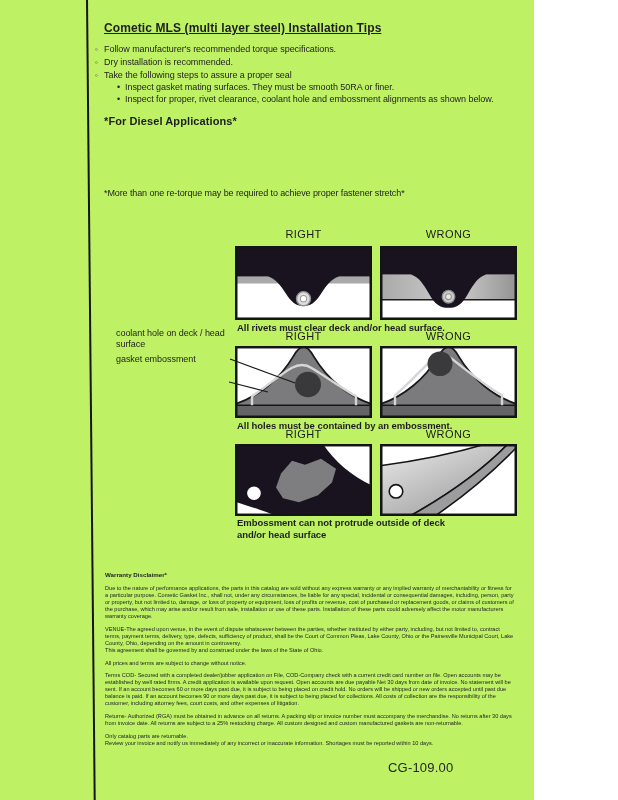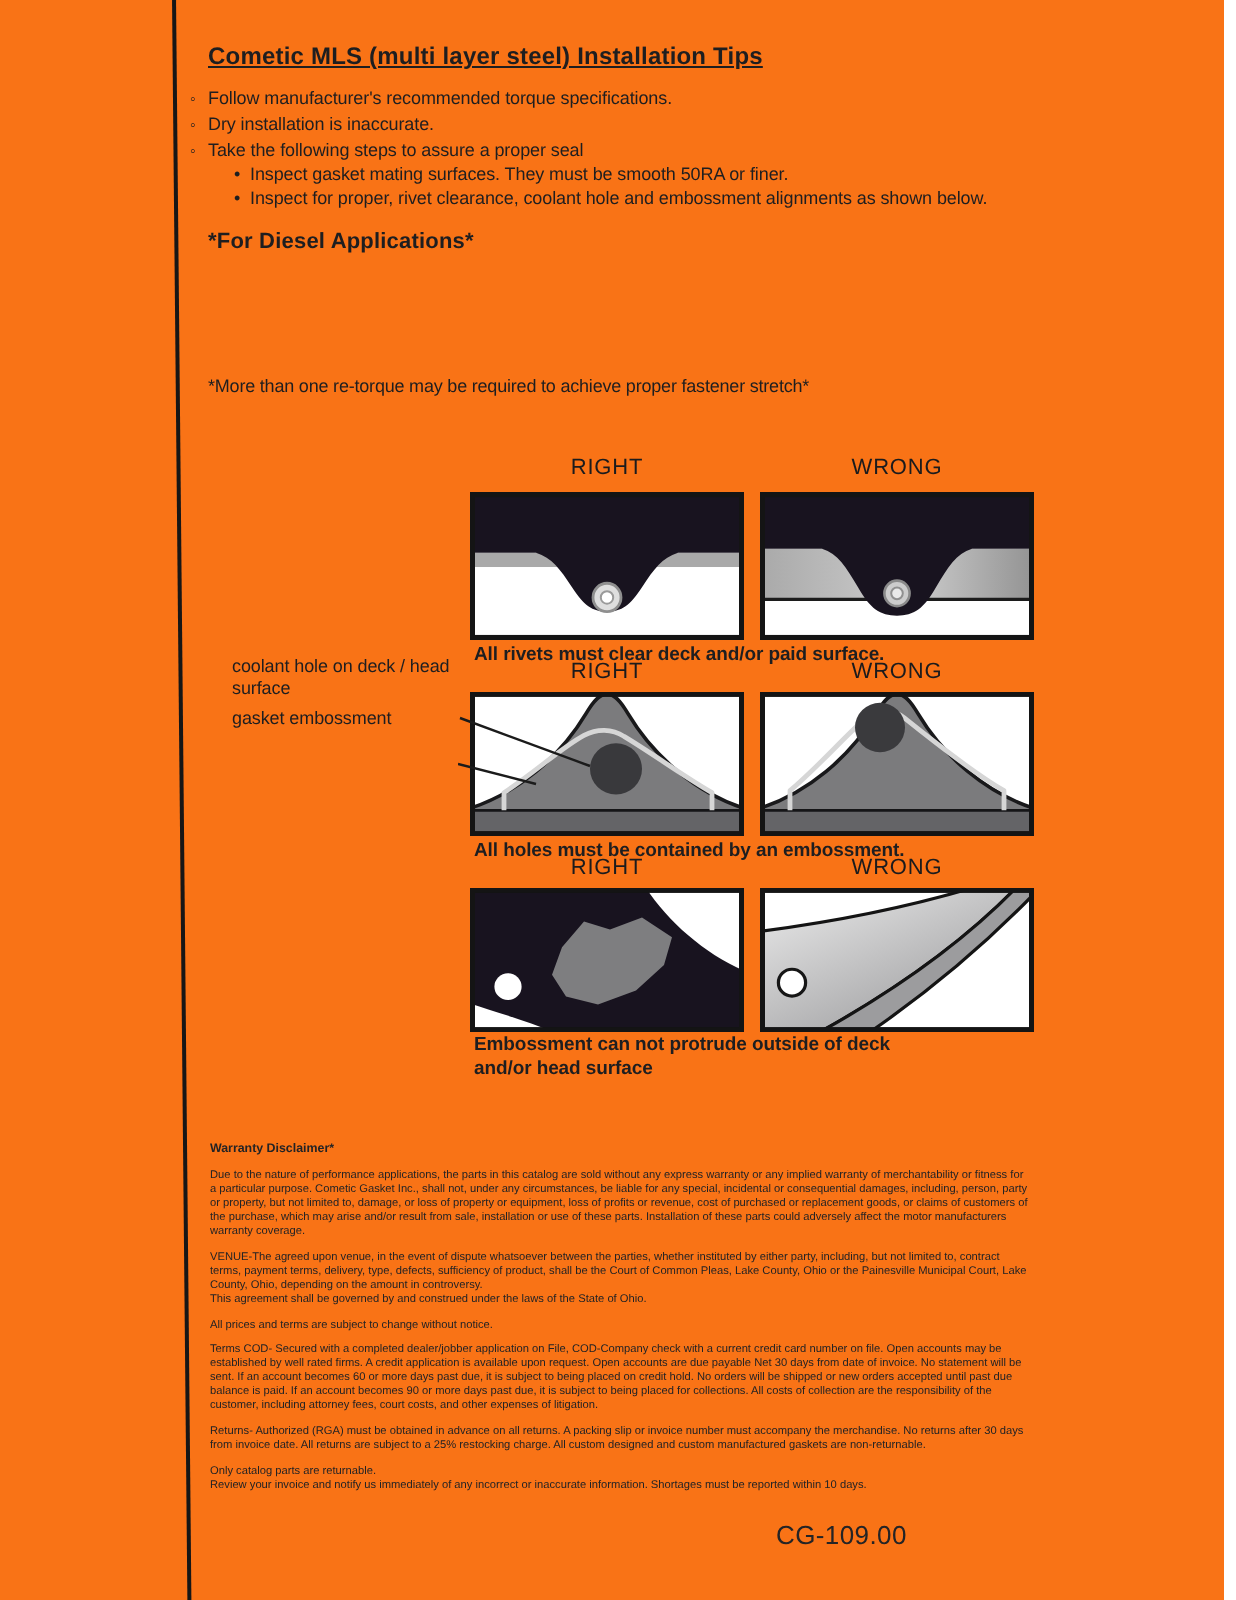--- a/index.html
+++ b/index.html
@@ -1,17 +1,17 @@
 <!DOCTYPE html>
 <html><head>
 <meta charset="utf-8">
 <style>
   html,body{margin:0;padding:0;background:#ffffff;}
   .page{
-    position:relative;width:612px;height:800px;background:#f97316;
+    position:relative;width:534px;height:800px;background:#bef264;
     font-family:"Liberation Sans",sans-serif;color:#1e1e20;overflow:hidden;
   }
   .scan-line{position:absolute;left:86px;top:-2px;width:1.6px;height:806px;background:#161616;
     transform:rotate(-0.55deg);transform-origin:top center;}
   .title{position:absolute;left:104px;top:21px;font-size:12px;font-weight:bold;
     text-decoration:underline;letter-spacing:0.1px;white-space:nowrap;}
   .intro{position:absolute;left:95px;top:43px;width:445px;font-size:9px;letter-spacing:-0.05px;}
   .b-row{display:flex;line-height:13px;}
   .b-row.sub{padding-left:22px;line-height:11.5px;}
   .b-marker{width:9px;flex:0 0 9px;font-size:8px;}
@@ -41,21 +41,21 @@
 
   <div class="title">Cometic MLS (multi layer steel) Installation Tips</div>
 
   <div class="intro">
     <div class="b-row">
       <span class="b-marker">◦</span>
       <span>Follow manufacturer's recommended torque specifications.</span>
     </div>
     <div class="b-row">
       <span class="b-marker">◦</span>
-      <span>Dry installation is inaccurate.</span>
+      <span>Dry installation is recommended.</span>
     </div>
     <div class="b-row">
       <span class="b-marker">◦</span>
       <span>Take the following steps to assure a proper seal</span>
     </div>
     <div class="b-row sub">
       <span class="b-marker">•</span>
       <span>Inspect gasket mating surfaces.  They must be smooth 50RA or finer.</span>
     </div>
     <div class="b-row sub">
@@ -90,21 +90,21 @@
     <rect x="0" y="0" width="137" height="73" fill="#ffffff"></rect>
     <rect x="0" y="28" width="137" height="25" fill="url(#gw1)"></rect>
     <rect x="0" y="53" width="137" height="20" fill="#ffffff"></rect>
     <line x1="0" y1="53" x2="137" y2="53" stroke="#1c1c1c" stroke-width="1.6"></line>
     <path d="M0,0 H137 V28 H106 C98,30.5 94,37 88,47 C82,57.5 77,61 68.5,61 C60,61 55,57.5 49,47 C43,37 39,30.5 31,28 H0 Z" fill="#18131f"></path>
     <circle cx="68.5" cy="50" r="6.3" fill="#cccccc" stroke="#8a8a8a" stroke-width="1.3"></circle>
     <circle cx="68.5" cy="50" r="2.9" fill="#e9e9e9" stroke="#909090" stroke-width="1"></circle>
     <rect x="1.25" y="1.25" width="134.5" height="70.5" fill="none" stroke="#141414" stroke-width="2.5"></rect>
   </svg>
 
-  <div class="fig-caption" style="left:237px;top:322px">All rivets must clear deck and/or paid surface.</div>
+  <div class="fig-caption" style="left:237px;top:322px">All rivets must clear deck and/or head surface.</div>
 
   <div class="rw-label" style="left:235px;top:330px">RIGHT</div>
   <div class="rw-label" style="left:380px;top:330px">WRONG</div>
 
   <div class="side-labels">
     <div class="lbl1">coolant hole on deck / head surface</div>
     <div class="lbl2">gasket embossment</div>
   </div>
 
   <svg class="figbox" style="left:235px;top:346px;height:72px" viewBox="0 0 137 73" preserveAspectRatio="none">

